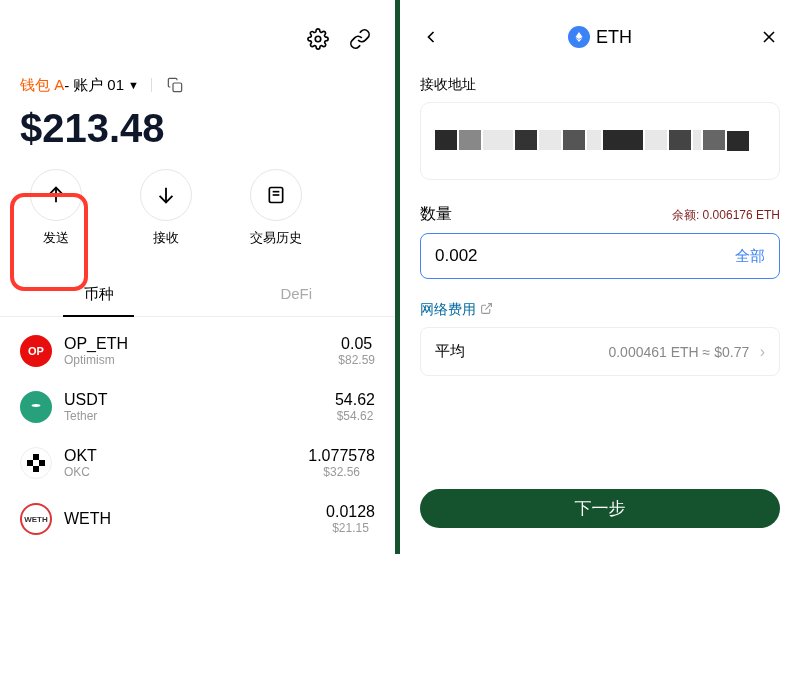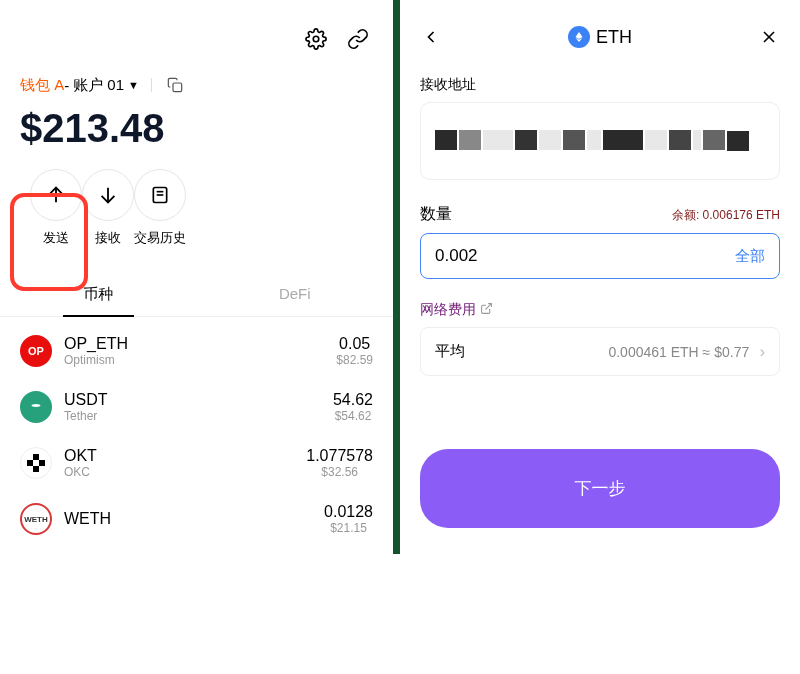--- a/index.html
+++ b/index.html
@@ -5,21 +5,21 @@
     * { box-sizing: border-box; margin: 0; padding: 0; }
     body {
       font-family: -apple-system, BlinkMacSystemFont, "Segoe UI", sans-serif;
       background: #fff;
       width: 800px;
       height: 674px;
       display: flex;
       overflow: hidden;
     }
     .panel { height: 554px; background: #fff; position: relative; }
-    .left { width: 400px; border-right: 7px solid #14532d; }
+    .left { width: 400px; border-right: 5px solid #14532d; }
     .right { width: 400px; }
 
     
     .left-header {
       display: flex;
       justify-content: flex-end;
       gap: 20px;
       padding: 28px 24px 12px 24px;
     }
     .icon-btn { width: 22px; height: 22px; display: flex; align-items: center; justify-content: center; cursor: pointer; }
@@ -34,20 +34,21 @@
     .dropdown-caret { margin-left: 4px; color: #000; font-size: 11px; }
     .divider-v { width: 1px; height: 14px; background: #ddd; margin: 0 12px; }
     .balance {
       font-size: 40px;
       font-weight: 700;
       padding: 6px 20px 18px 20px;
       color: #0f172a;
     }
     .actions {
       display: flex;
+      gap: 58px;
       padding: 0 20px 24px 30px;
     }
     .action {
       display: flex;
       flex-direction: column;
       align-items: center;
       gap: 8px;
     }
     .action-circle {
       width: 52px; height: 52px;
@@ -153,39 +154,39 @@
       display: flex; align-items: center; justify-content: space-between;
     }
     .amount-input {
       border: none; outline: none; font-size: 17px; color: #000;
       width: 70%;
     }
     .all-link { color: #3b82f6; font-size: 15px; cursor: pointer; }
     .fee-label-row {
       padding: 22px 20px 8px 20px;
       display: flex; align-items: center; gap: 4px;
-      font-size: 14px; color: #701a75;
+      font-size: 14px; color: #0369a1;
     }
     .ext-icon { color: #999; }
     .fee-box {
       margin: 0 20px;
       border: 1px solid #eee;
       border-radius: 8px;
       padding: 14px;
       display: flex; align-items: center; justify-content: space-between;
     }
     .fee-tier { font-size: 15px; color: #000; }
     .fee-val { font-size: 14px; color: #888; }
     .chev { color: #bbb; margin-left: 6px; }
     .next-btn {
       position: absolute;
       bottom: 26px; left: 20px; right: 20px;
-      background: #8b5cf6; color: #fff;
+      background: #14532d; color: #fff;
       border: none; border-radius: 28px;
-      padding: 28px 0;
+      padding: 8px 0;
       font-size: 17px;
       cursor: pointer;
     }
   </style>
 </head>
 <body>
 
 <div class="panel left">
   <div class="left-header">
     <div class="icon-btn">

